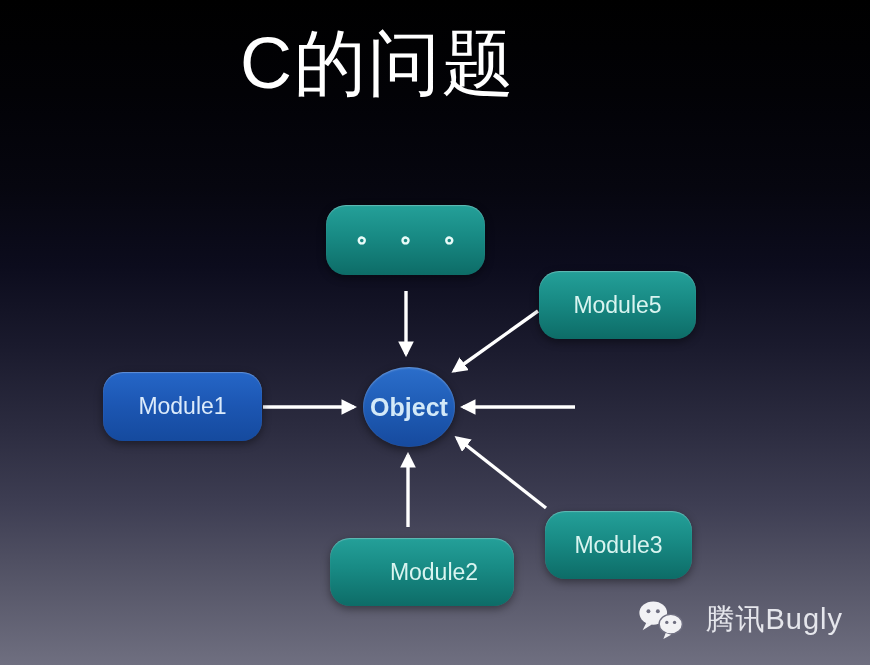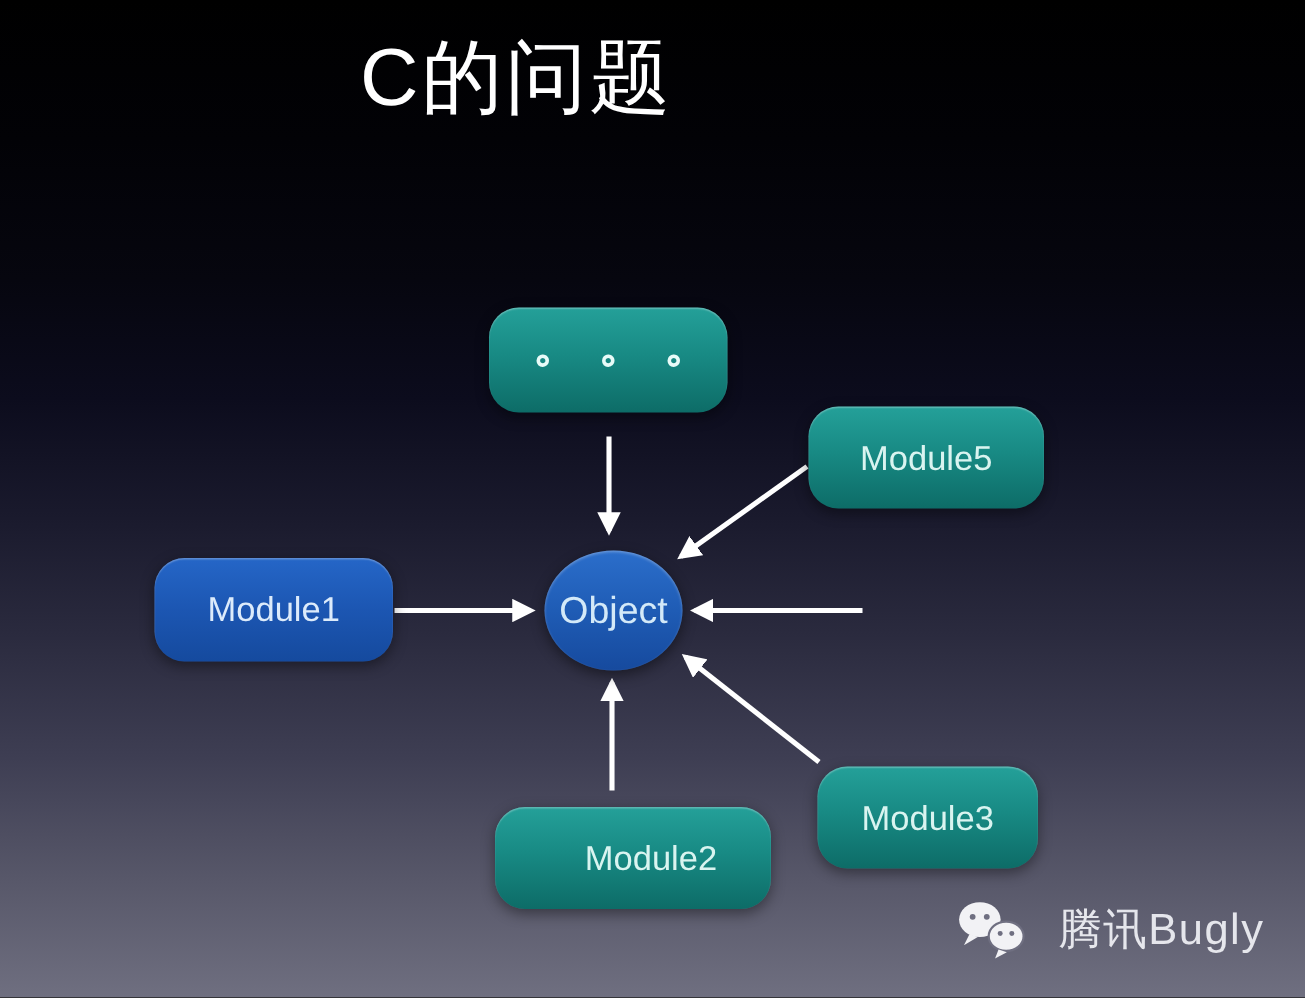--- a/index.html
+++ b/index.html
@@ -21,21 +21,21 @@
       #1a1a2d 52%,
       #2b2b3f 64%,
       #3e3e53 76%,
       #575769 88%,
       #6f6f80 100%);
   }
   .slide-title {
     position: absolute;
     left: 240px;
     top: 16px;
-    font-size: 54px;
+    font-size: 72px;
     font-weight: 300;
     letter-spacing: 2px;
     color: #ffffff;
     white-space: nowrap;
   }
   .arrow-layer {
     position: absolute;
     left: 0; top: 0;
     width: 870px;
     height: 665px;
@@ -74,21 +74,21 @@
     width: 92px;
     height: 80px;
     border-radius: 50%;
     background: linear-gradient(180deg, #2b6ecb 0%, #1f5cb5 50%, #164a9e 100%);
     box-shadow: 0 3px 9px rgba(0,0,0,0.45), inset 0 1px 2px rgba(255,255,255,0.30);
     display: flex;
     align-items: center;
     justify-content: center;
     color: #d3e9f8;
     font-size: 25px;
-    font-weight: 400;
+    font-weight: 700;
   }
   .watermark {
     position: absolute;
     right: 27px;
     bottom: 24px;
     display: flex;
     align-items: center;
     gap: 19px;
   }
   .watermark-label {

